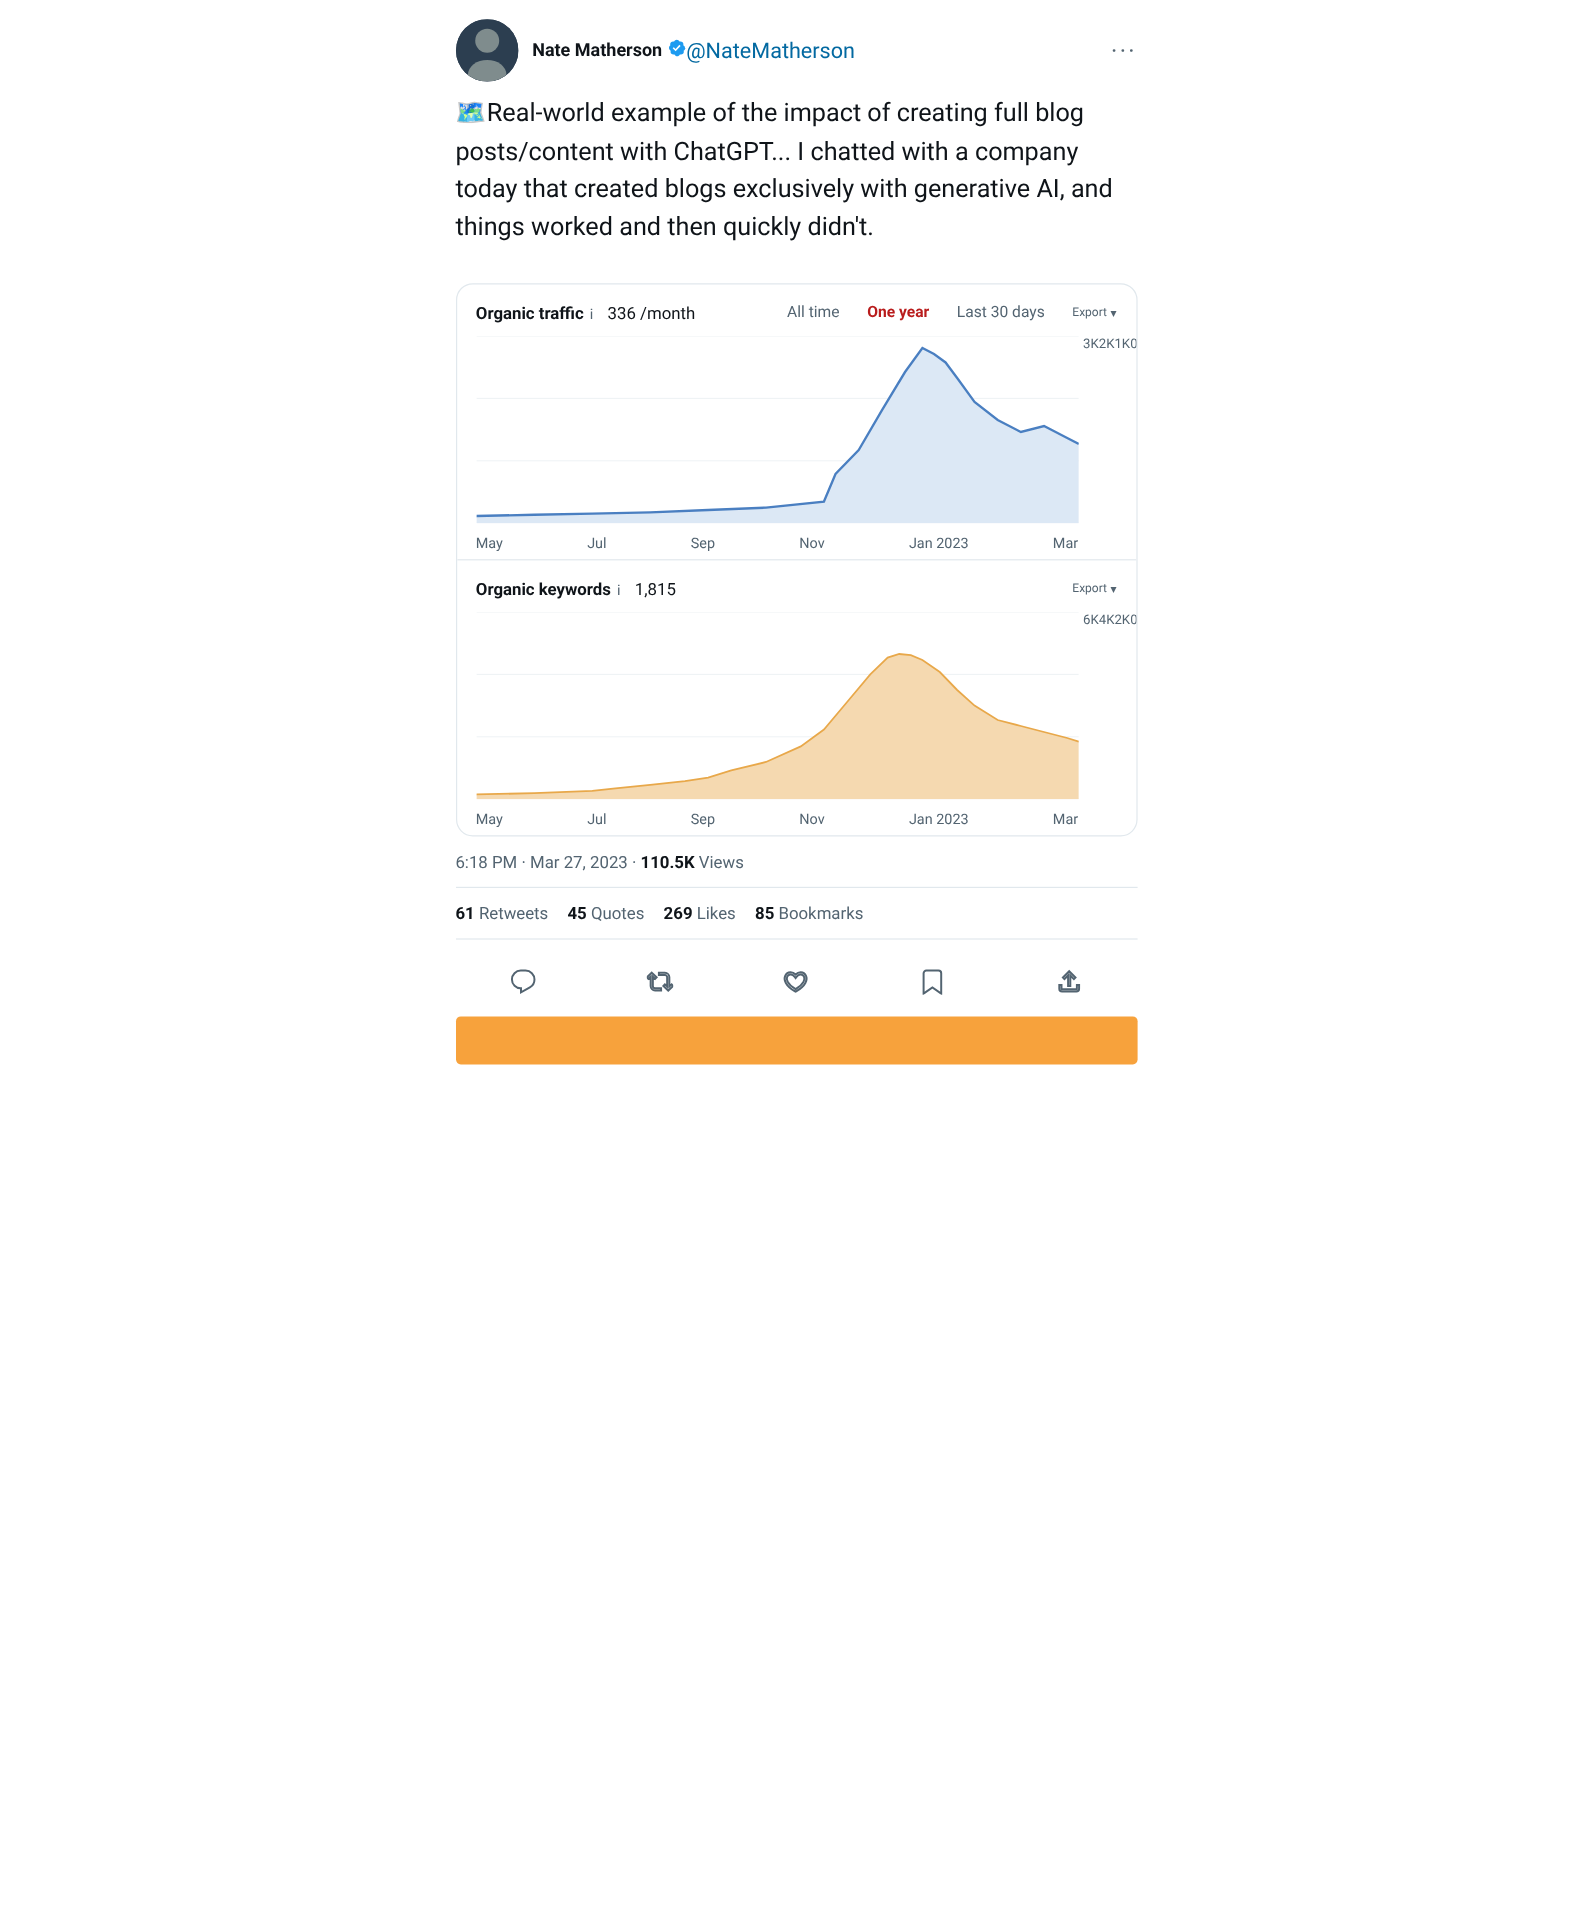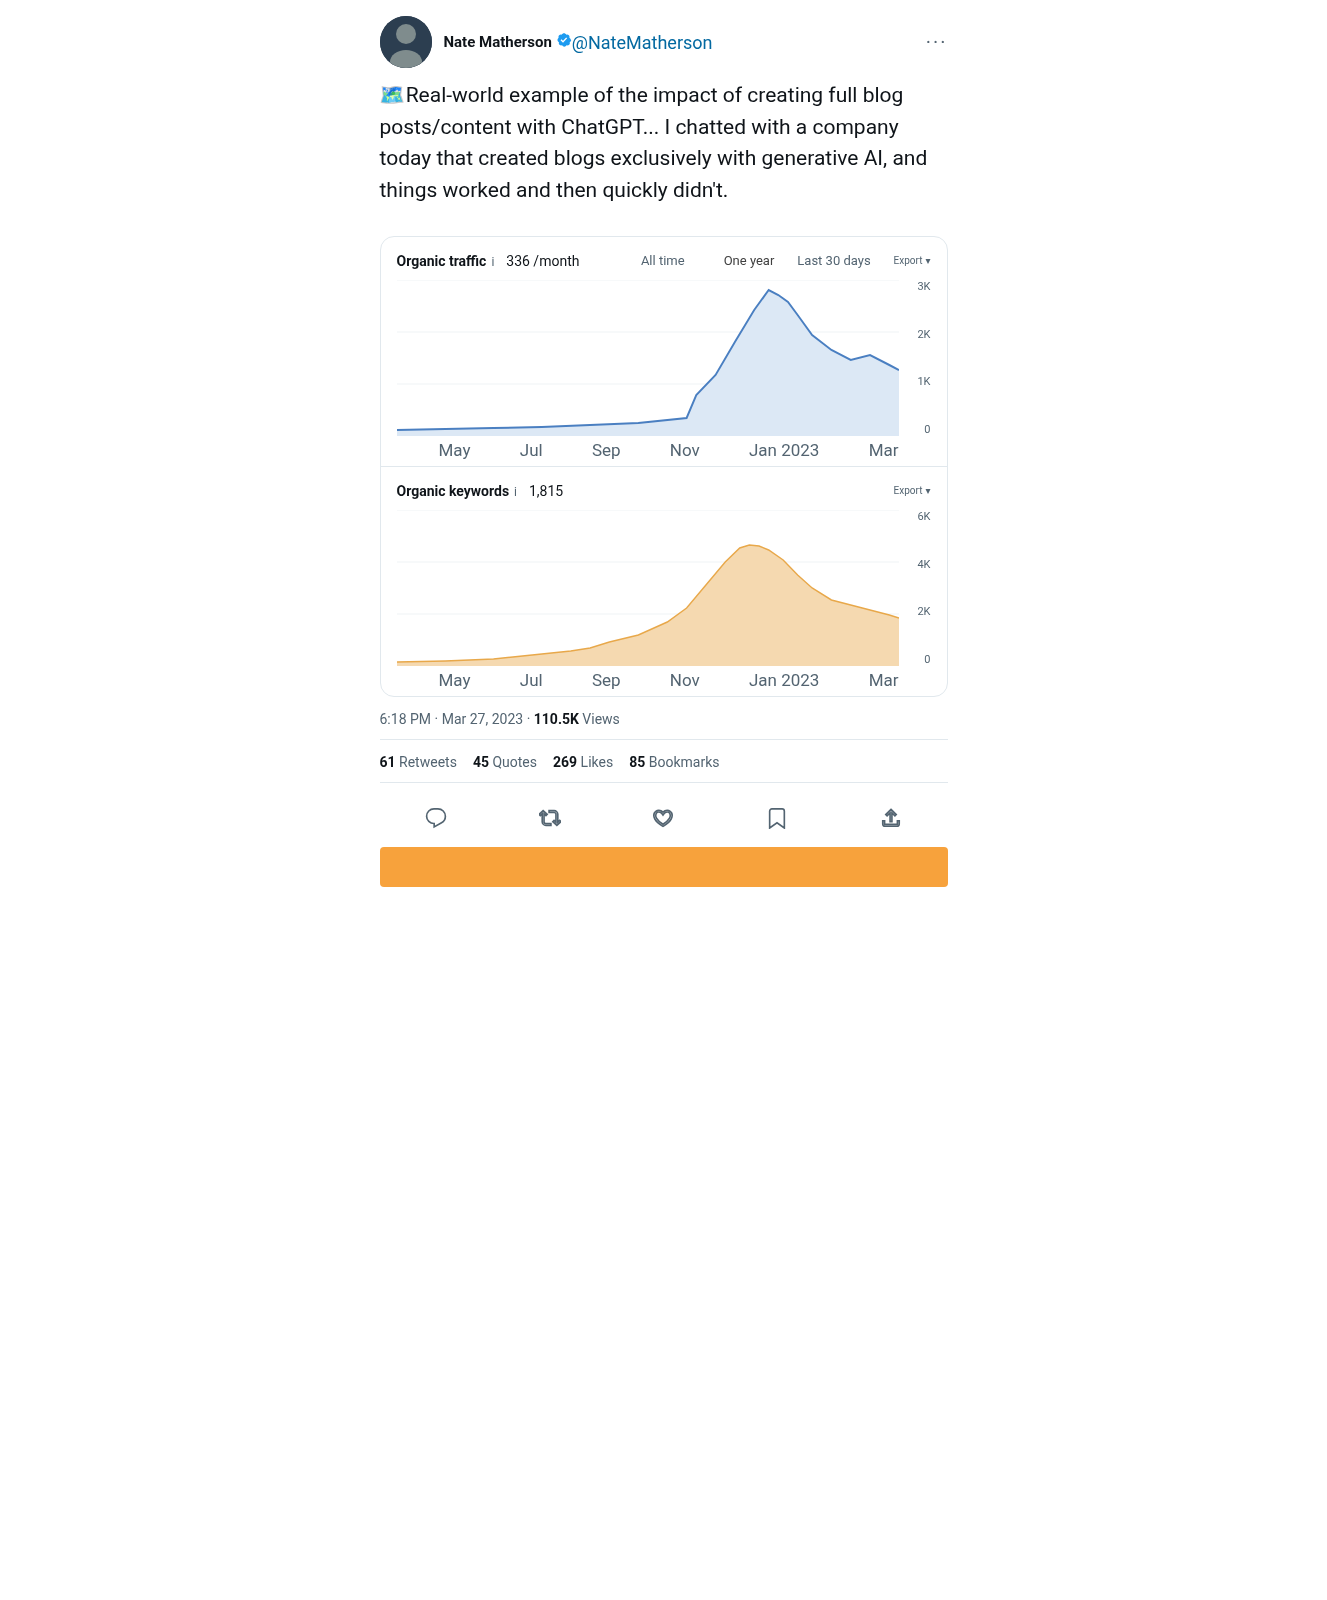--- a/index.html
+++ b/index.html
@@ -108,23 +108,22 @@
       margin-left: 8px;
     }
     .chart-filters {
       display: flex;
       align-items: center;
       gap: 23px;
       font-size: 13px;
       color: #536471;
     }
     .chart-filters .active {
-      font-weight: 400;
-      color: #404040;
-      margin-left: 16px;
+      font-weight: 700;
+      color: #b91c1c;
     }
     .export-btn {
       font-size: 10px;
       color: #536471;
       cursor: pointer;
       display: flex;
       align-items: center;
       gap: 3px;
     }
 
@@ -133,21 +132,20 @@
       height: 180px;
       padding: 0 0 24px 0;
     }
 
     .chart-y-labels {
       position: absolute;
       right: 0;
       top: 0;
       bottom: 24px;
       display: flex;
-      flex-direction: column;
       justify-content: space-between;
       font-size: 11px;
       color: #536471;
       padding-bottom: 0;
       width: 28px;
     }
     .chart-y-labels span {
       text-align: right;
     }
 
@@ -159,23 +157,22 @@
       bottom: 24px;
     }
 
     .chart-x-labels {
       position: absolute;
       bottom: 0;
       left: 0;
       right: 32px;
       display: flex;
       justify-content: space-between;
-      font-size: 17px;
-      color: #536471;
-      margin-left: 42px;
+      font-size: 12px;
+      color: #536471;
     }
 
     .tweet-meta {
       font-size: 14px;
       color: #536471;
       margin-bottom: 14px;
       padding-bottom: 12px;
       border-bottom: 1px solid #e1e8ed;
     }
     .tweet-meta strong {

